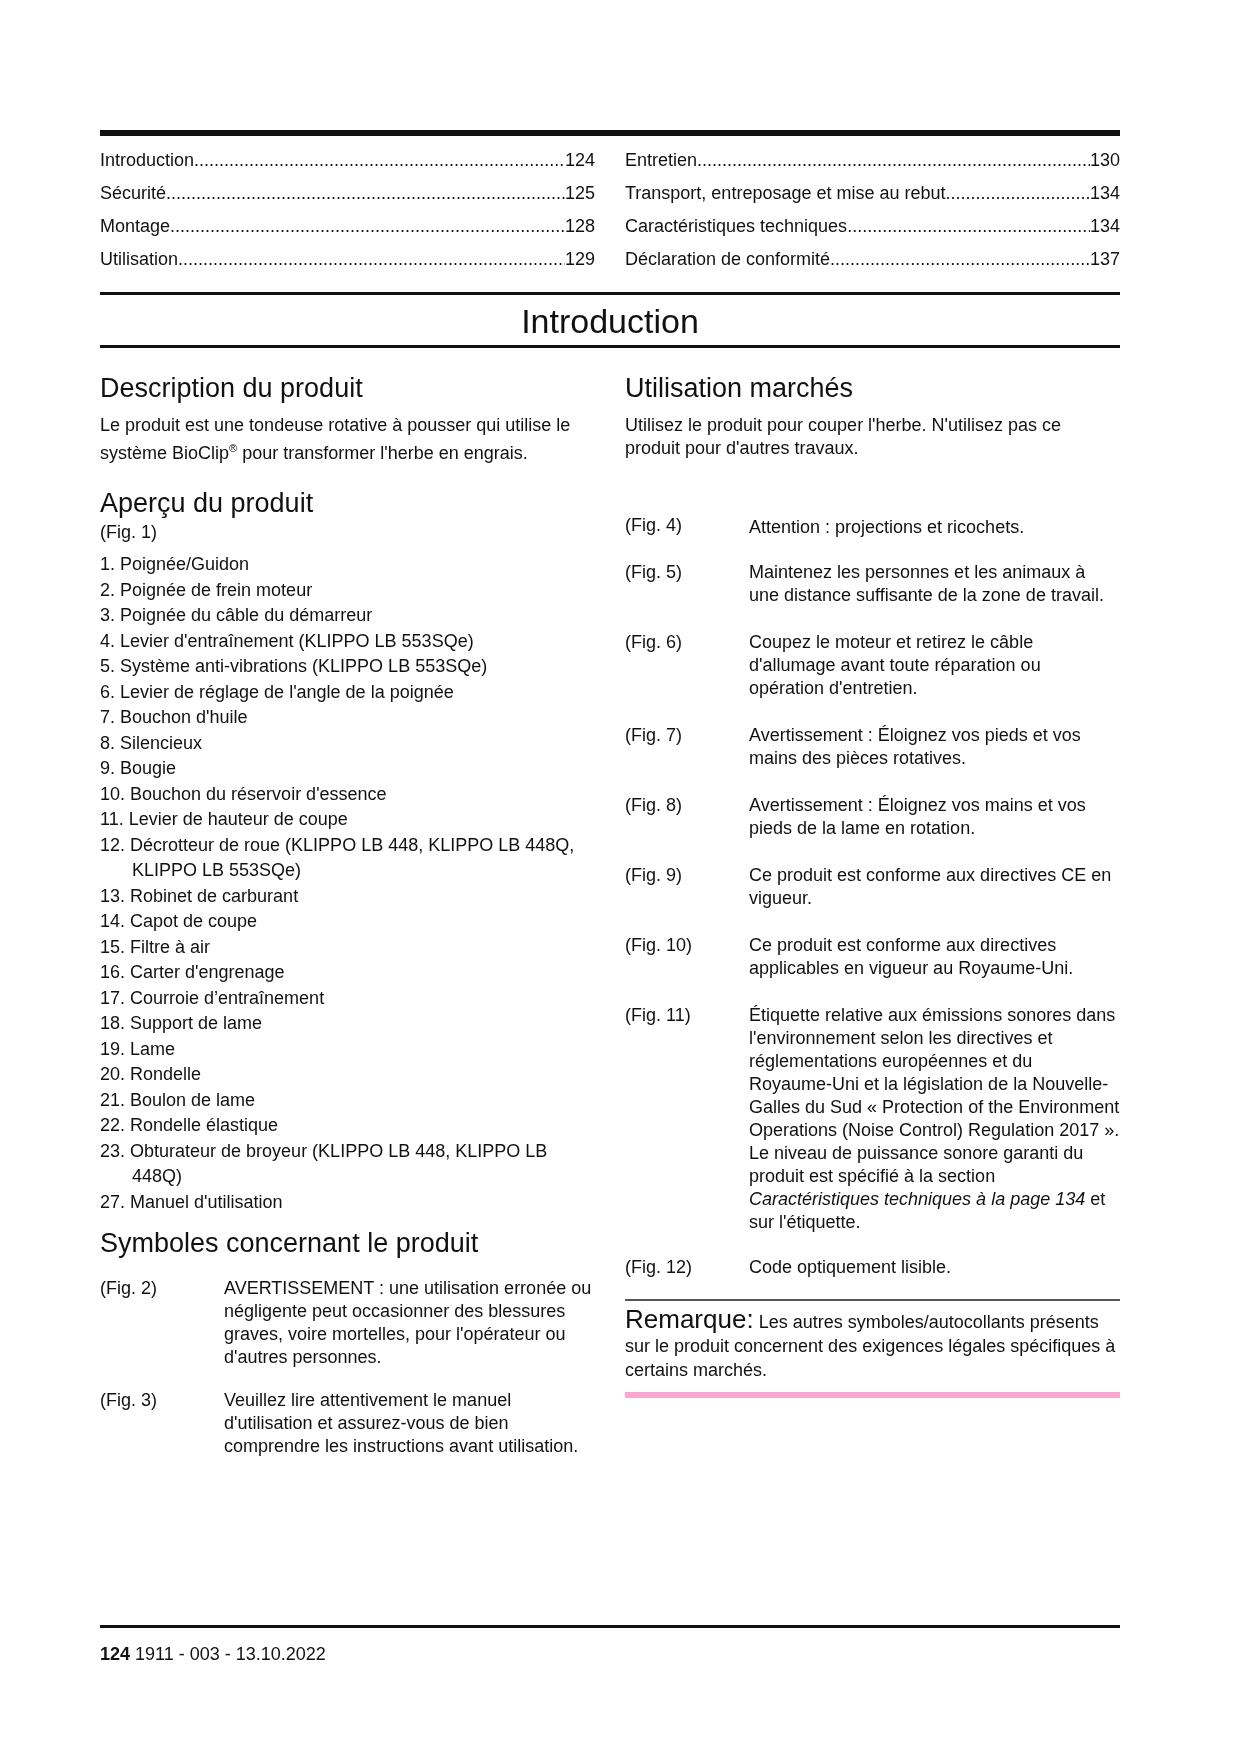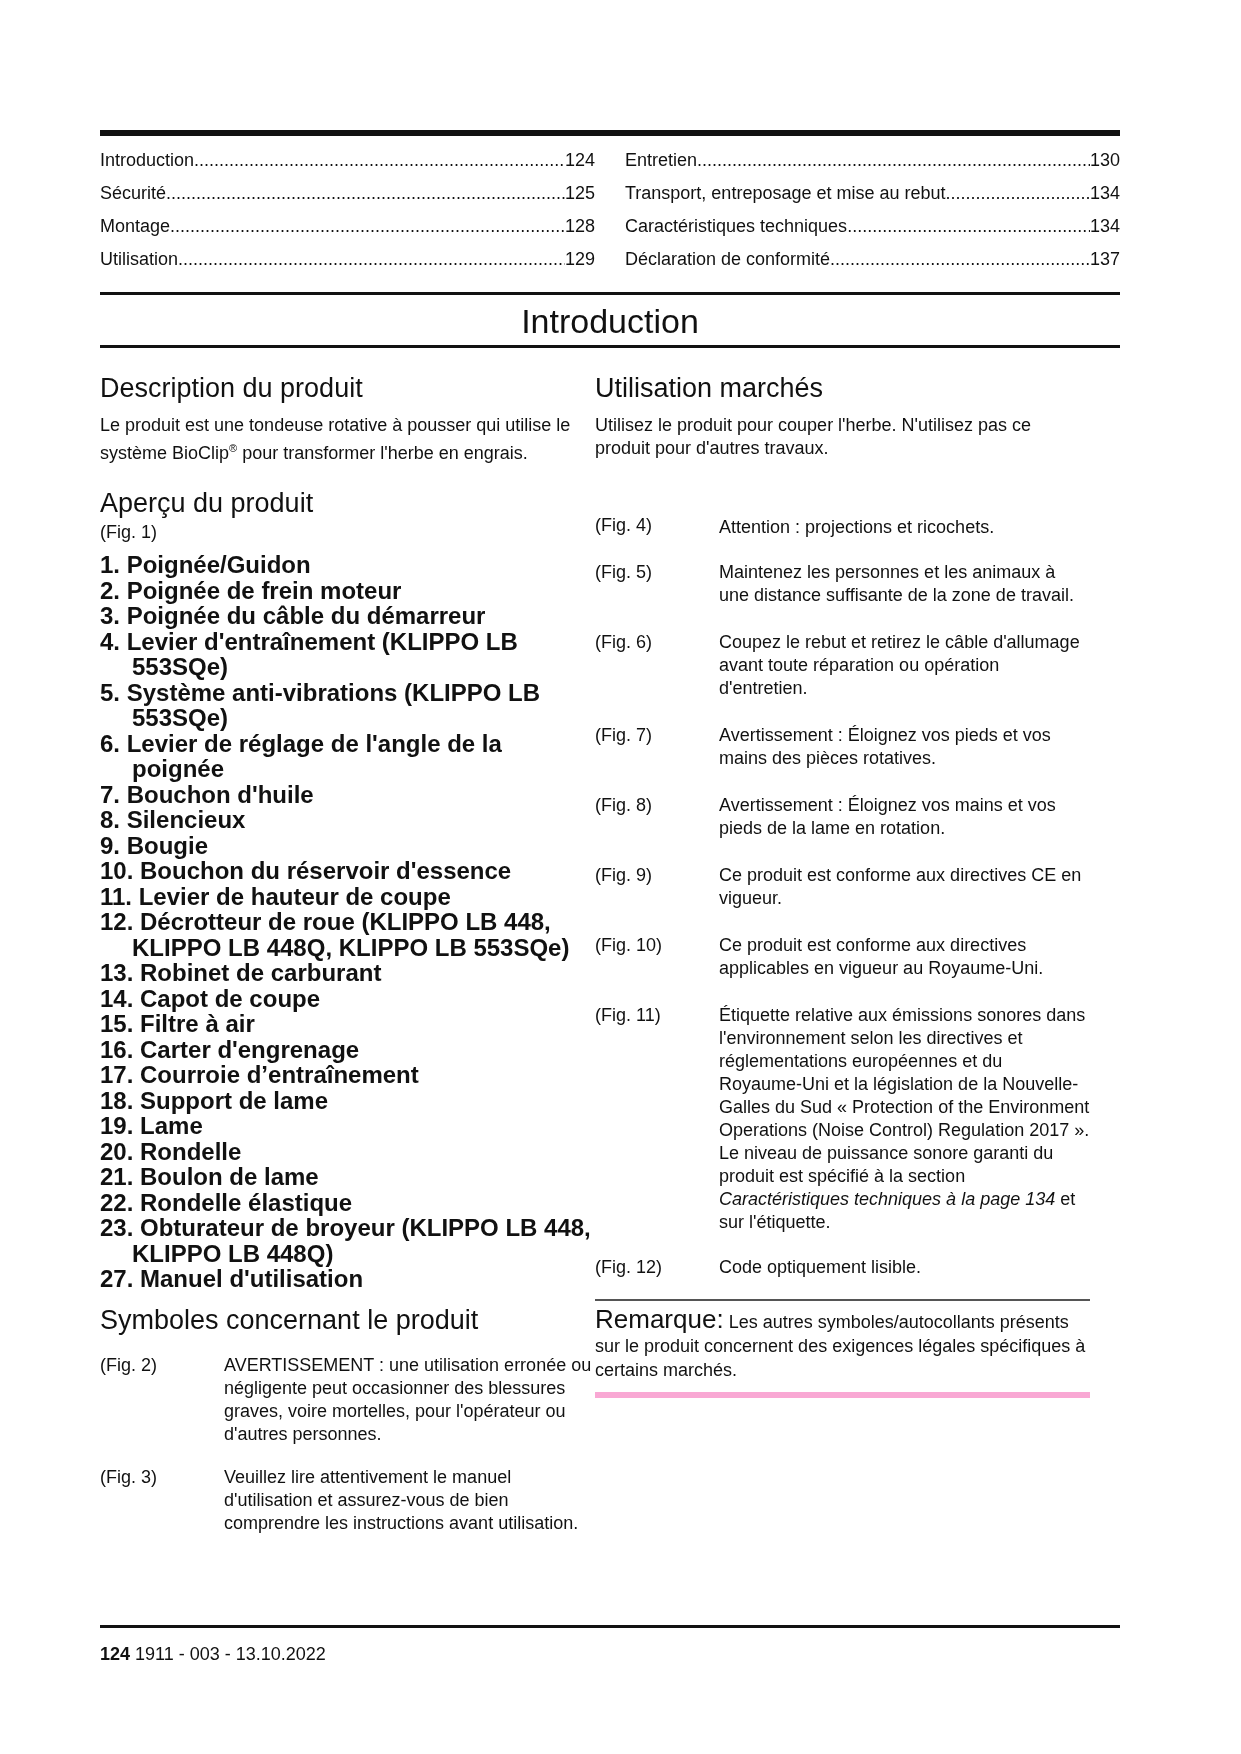--- a/index.html
+++ b/index.html
@@ -8,28 +8,28 @@
   .page { position: absolute; left: 100px; top: 130px; width: 1020px; }
   .rule { height: 3px; background: #111; width: 1020px; }
   .h1 { font-size: 34px; text-align: center; padding: 6px 0 4px; line-height: 40px; }
   .toc { display: flex; justify-content: space-between; margin-top: 8px; }
   .toc-col { width: 495px; }
   .toc-row { display: flex; align-items: baseline; font-size: 18px; height: 33px; line-height: 33px; white-space: nowrap; overflow: hidden; }
   .toc-row .t { flex: 0 0 auto; }
   .toc-row .dots { flex: 1 1 auto; overflow: hidden; white-space: nowrap; letter-spacing: 0px; }
   .toc-row .dots::after { content: "........................................................................................................................................................................"; }
   .toc-row .p { flex: 0 0 auto; }
-  .cols { display: flex; justify-content: flex-start; margin-top: 10px; }
+  .cols { display: flex; justify-content: space-between; margin-top: 10px; }
   .col { width: 495px; }
   .h2 { font-size: 27px; margin: 14px 0 10px; line-height: 32px; }
   .body { font-size: 18px; line-height: 23px; margin: 0; }
   sup { font-size: 11px; }
   .figref { font-size: 18px; line-height: 23px; }
   .list { list-style: none; margin: 8px 0 0; padding: 0; }
-  .list li { font-size: 24px; line-height: 25.5px; padding-left: 32px; text-indent: -32px; font-weight: bold; }
+  .list li { font-size: 18px; line-height: 25.5px; padding-left: 32px; text-indent: -32px; }
   .sym { display: flex; font-size: 18px; line-height: 23px; }
   .sym .f { width: 124px; flex: 0 0 124px; }
   .sym .d { flex: 1; }
   .remark { border-top: 2px solid #555; border-bottom: 6px solid #f9a8d4; padding: 6px 0 10px; margin-top: 20px; font-size: 18px; line-height: 24px; }
   .remark .rl { font-size: 26px; }
   .footer { position: absolute; left: 100px; top: 1625px; width: 1020px; }
   .footer .txt { font-size: 18px; margin-top: 16px; }
   .footer b { font-weight: bold; }
   em { font-style: italic; }
 </style>
@@ -144,21 +144,21 @@
       <div class="sym" style="margin-top:54px">
           <span class="f">(Fig. 4)</span>
           <span class="d" style="padding-top:2px">Attention : projections et ricochets.</span>
         </div>
       <div class="sym" style="margin-top:22px">
           <span class="f">(Fig. 5)</span>
           <span class="d">Maintenez les personnes et les animaux à une distance suffisante de la zone de travail.</span>
         </div>
       <div class="sym" style="margin-top:24px">
           <span class="f">(Fig. 6)</span>
-          <span class="d">Coupez le rebut et retirez le câble d'allumage avant toute réparation ou opération d'entretien.</span>
+          <span class="d">Coupez le moteur et retirez le câble d'allumage avant toute réparation ou opération d'entretien.</span>
         </div>
       <div class="sym" style="margin-top:24px">
           <span class="f">(Fig. 7)</span>
           <span class="d">Avertissement : Éloignez vos pieds et vos mains des pièces rotatives.</span>
         </div>
       <div class="sym" style="margin-top:24px">
           <span class="f">(Fig. 8)</span>
           <span class="d">Avertissement : Éloignez vos mains et vos pieds de la lame en rotation.</span>
         </div>
       <div class="sym" style="margin-top:24px">

